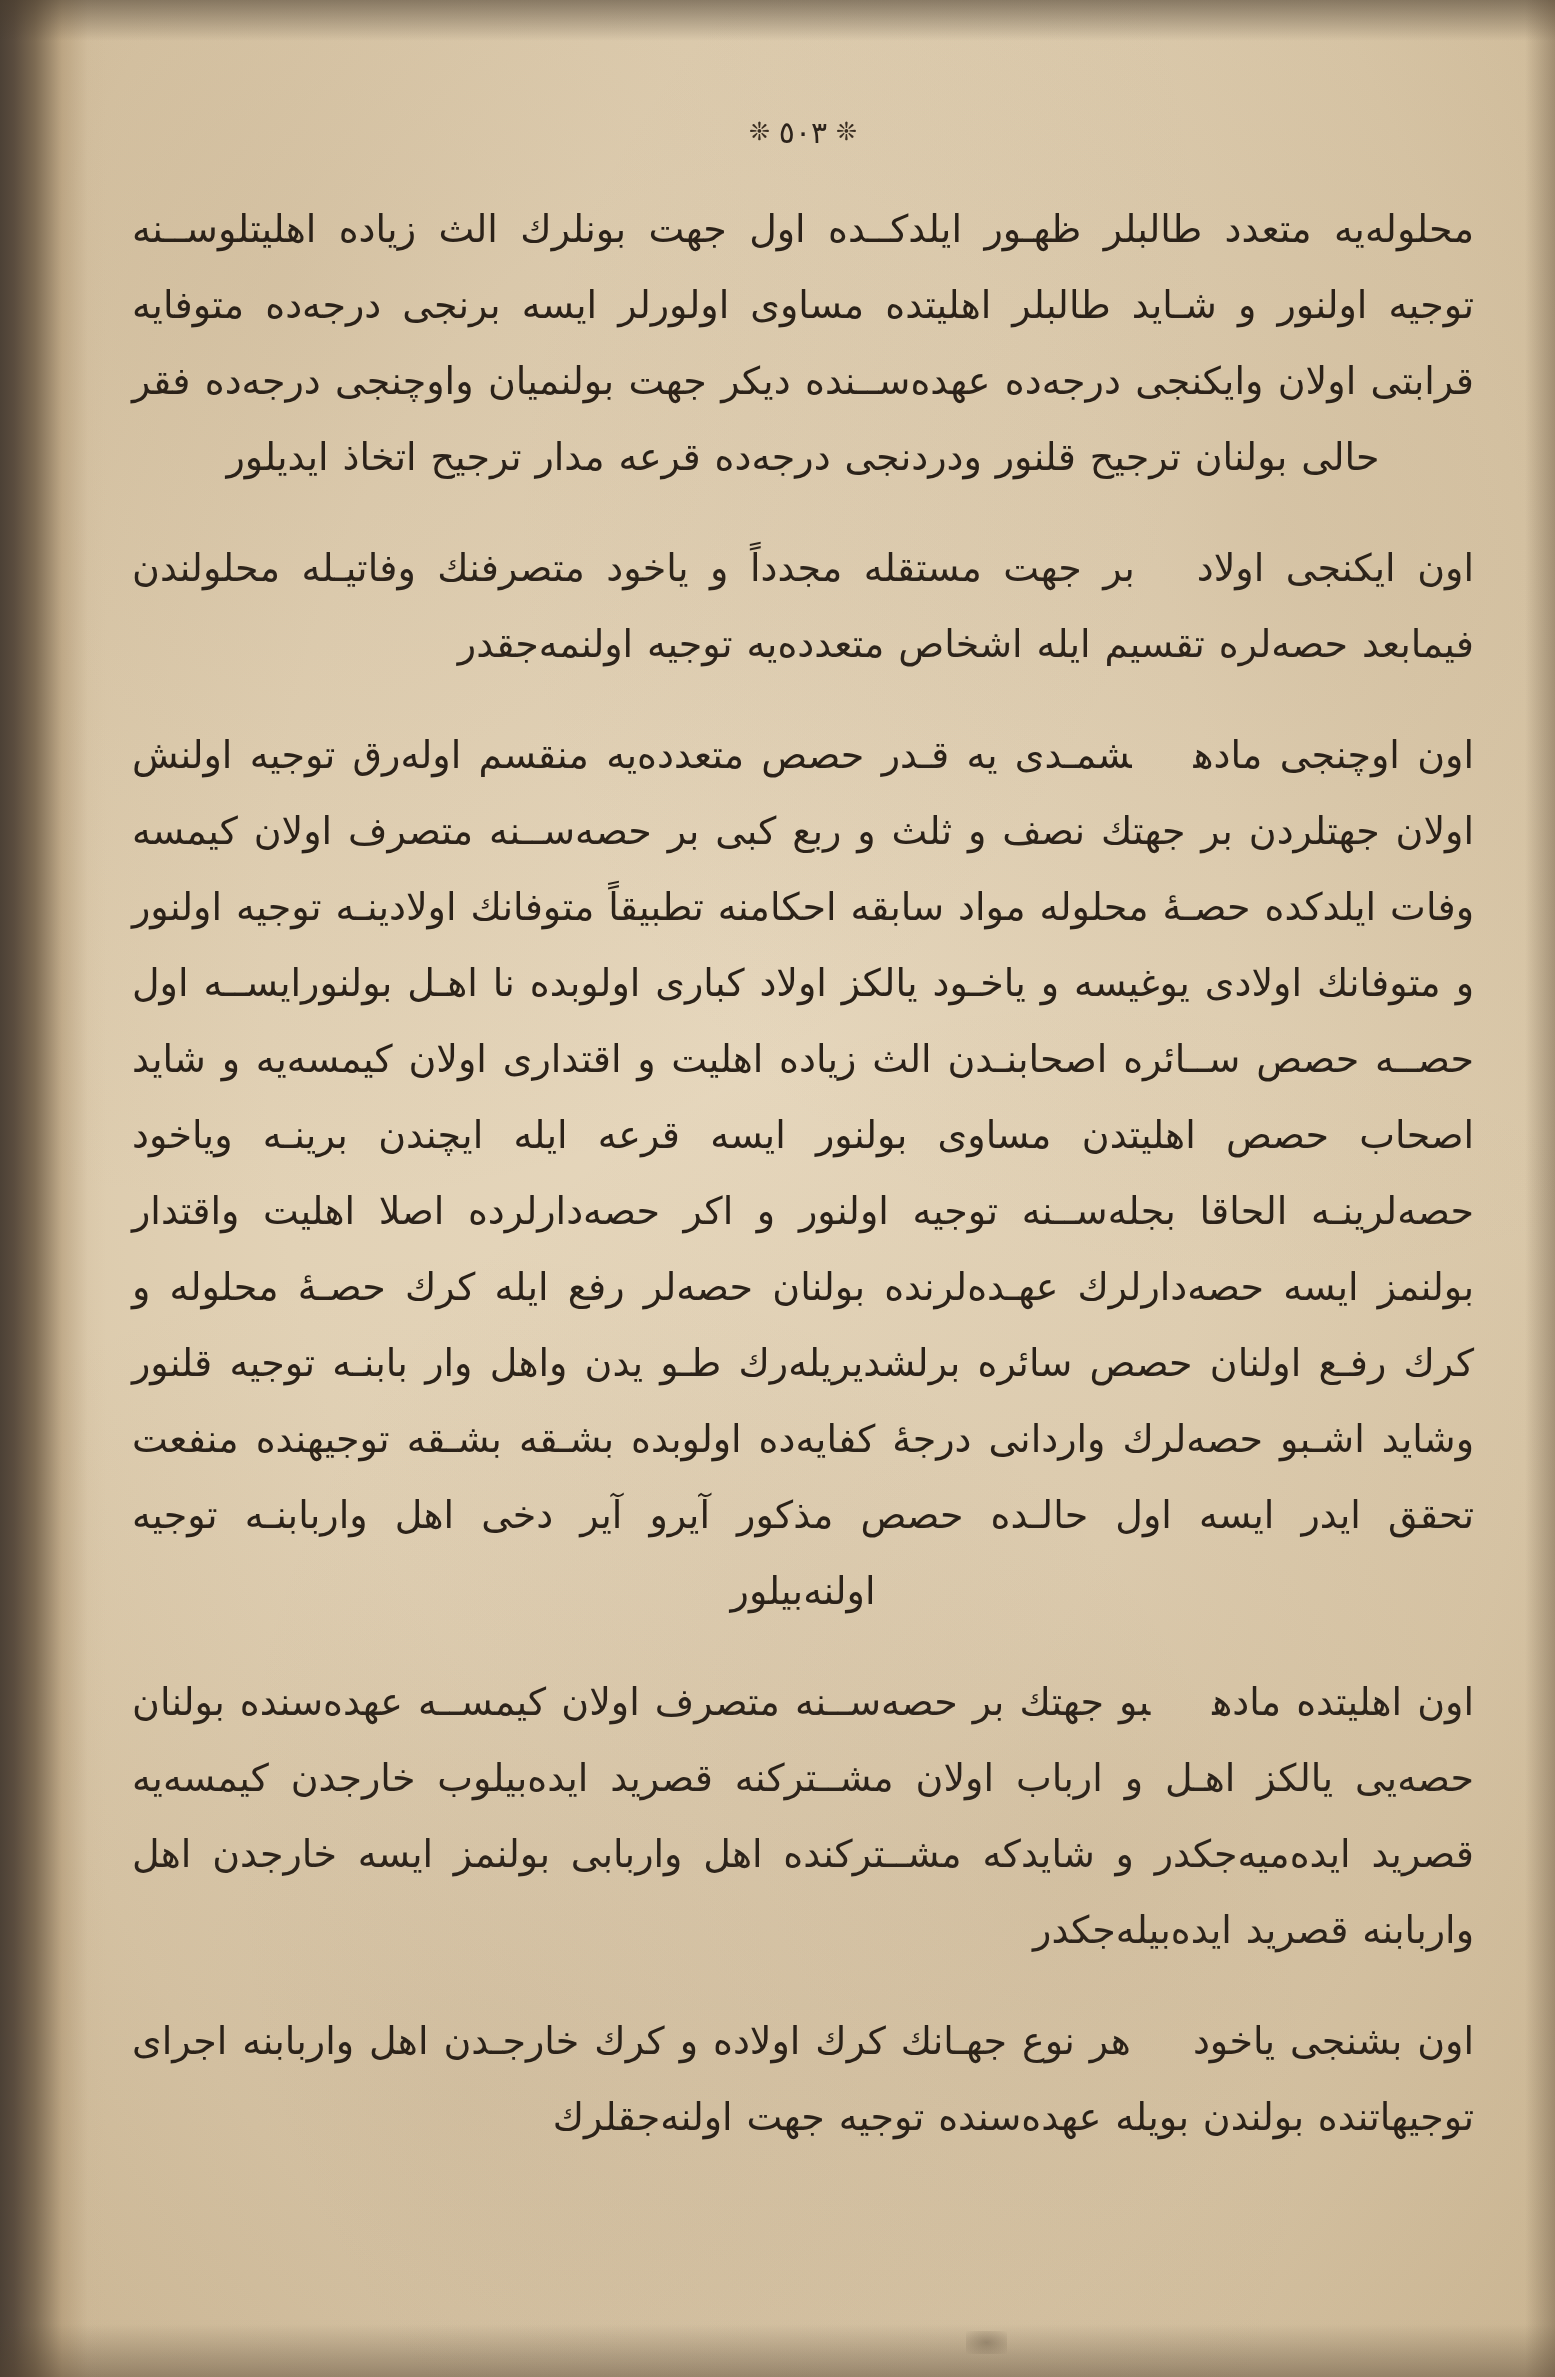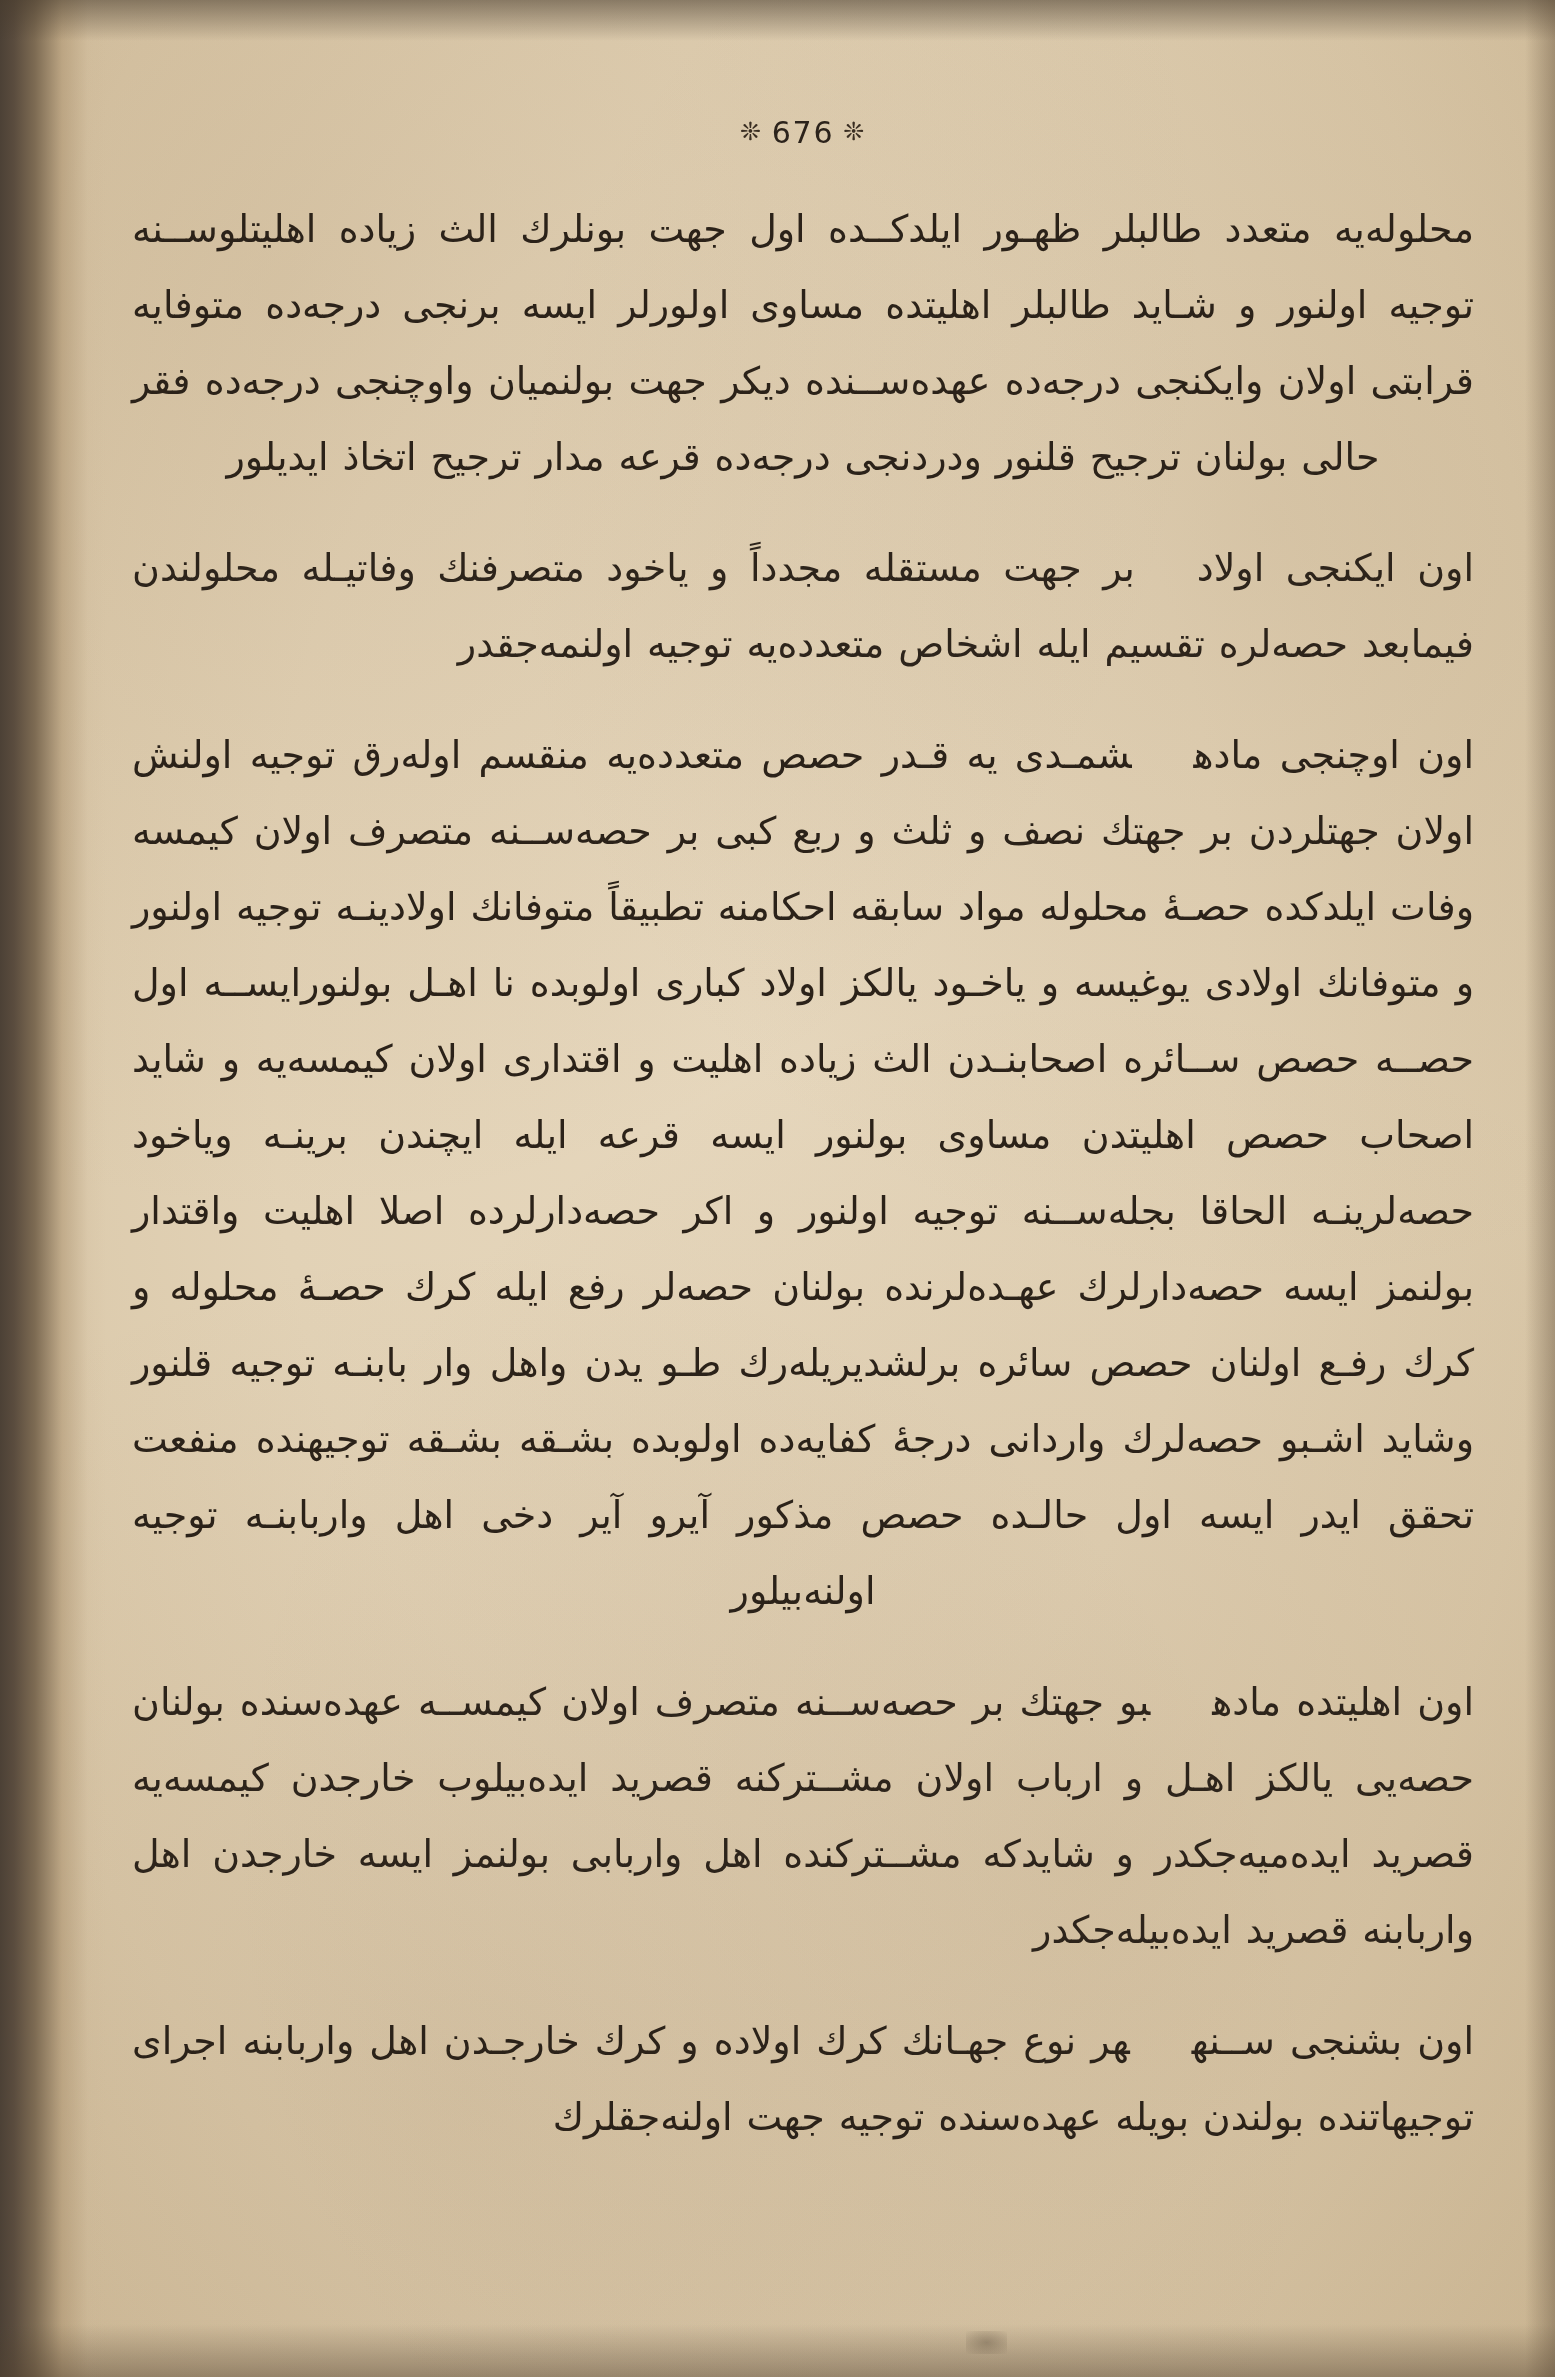--- a/index.html
+++ b/index.html
@@ -128,40 +128,40 @@
 <div class="scan">
 
   <div class="gutter"></div>
   <div class="edge-top"></div>
   <div class="edge-right"></div>
   <div class="edge-bottom"></div>
 
   <div class="page-body">
 
     <div class="folio">
-      <span class="orn">❊</span><span>676</span><span class="orn">❊</span>
+      <span class="orn">❊</span><span>٥٠٣</span><span class="orn">❊</span>
     </div>
 
     <p class="para lastline-center">
       <span>محلوله‌یه متعدد طالبلر ظهـور ایلدکــده اول جهت بونلرك الث زیاده اهلیتلوســنه توجیه اولنور و شـاید طالبلر اهلیتده مساوی اولورلر ایسه برنجی درجه‌ده متوفایه قرابتی اولان وایکنجی درجه‌ده عهده‌ســنده دیكر جهت بولنمیان واوچنجی درجه‌ده فقر حالی بولنان ترجیح قلنور ودردنجی درجه‌ده قرعه مدار ترجیح اتخاذ ایدیلور</span>
     </p>
 
     <p class="para lastline-right">
       <span class="article-head">اون ایكنجی اولاد</span><span>بر جهت مستقله مجدداً و یاخود متصرفنك وفاتیـله محلولندن فیمابعد حصه‌لره تقسیم ایله اشخاص متعدده‌یه توجیه اولنمه‌جقدر</span>
     </p>
 
     <p class="para lastline-center">
       <span class="article-head">اون اوچنجی ماده</span><span>شمـدی یه قـدر حصص متعدده‌یه منقسم اوله‌رق توجیه اولنش اولان جهتلردن بر جهتك نصف و ثلث و ربع کبی بر حصه‌ســنه متصرف اولان كیمسه وفات ایلدكده حصـهٔ محلوله مواد سابقه احكامنه تطبیقاً متوفانك اولادینـه توجیه اولنور و متوفانك اولادی یوغیسه و یاخـود یالكز اولاد كباری اولوبده نا اهـل بولنورایســه اول حصــه حصص ســائره اصحابنـدن الث زیاده اهلیت و اقتداری اولان كیمسه‌یه و شاید اصحاب حصص اهلیتدن مساوی بولنور ایسه قرعه ایله ایچندن برینـه ویاخود حصه‌لرینـه الحاقا بجله‌ســنه توجیه اولنور و اكر حصه‌دارلرده اصلا اهلیت واقتدار بولنمز ایسه حصه‌دارلرك عهـده‌لرنده بولنان حصه‌لر رفع ایله كرك حصـهٔ محلوله و كرك رفـع اولنان حصص سائره برلشدیریله‌رك طـو یدن واهل وار بابنـه توجیه قلنور وشاید اشـبو حصه‌لرك واردانی درجهٔ كفایه‌ده اولوبده بشـقه بشـقه توجیهنده منفعت تحقق ایدر ایسه اول حالـده حصص مذكور آیرو آیر دخی اهل واربابنـه توجیه اولنه‌بیلور</span>
     </p>
 
     <p class="para lastline-right">
       <span class="article-head">اون اهلیتده ماده</span><span>بو جهتك بر حصه‌ســنه متصرف اولان كیمســه عهده‌سنده بولنان حصه‌یی یالكز اهـل و ارباب اولان مشــتركنه قصرید ایده‌بیلوب خارجدن كیمسه‌یه قصرید ایده‌میه‌جكدر و شایدكه مشــتركنده اهل واربابی بولنمز ایسه خارجدن اهل واربابنه قصرید ایده‌بیله‌جكدر</span>
     </p>
 
     <p class="para lastline-right">
-      <span class="article-head">اون بشنجی ســنه</span><span>هر نوع جهـانك كرك اولاده و كرك خارجـدن اهل واربابنه اجرای توجیهاتنده بولندن بویله عهده‌سنده توجیه جهت اولنه‌جقلرك</span>
+      <span class="article-head">اون بشنجی یاخود</span><span>هر نوع جهـانك كرك اولاده و كرك خارجـدن اهل واربابنه اجرای توجیهاتنده بولندن بویله عهده‌سنده توجیه جهت اولنه‌جقلرك</span>
     </p>
 
   </div>
 
   <div class="artifact"></div>
 </div>
 
 
 </body></html>

